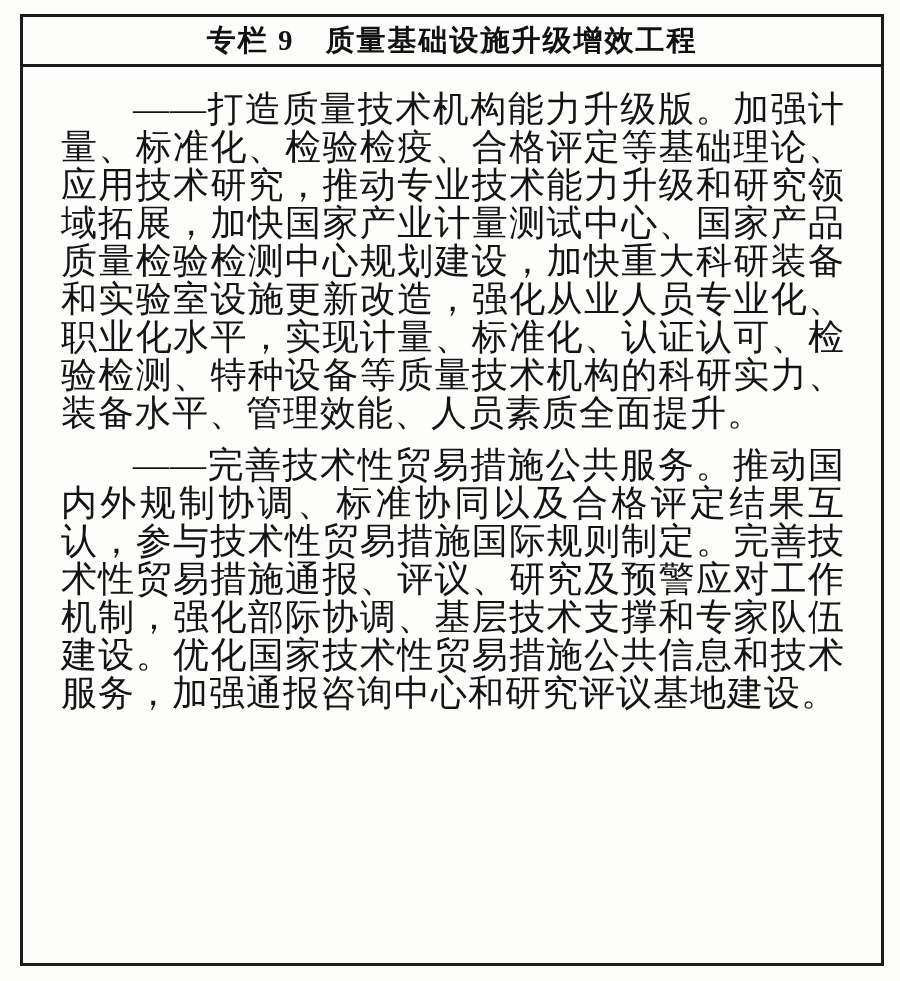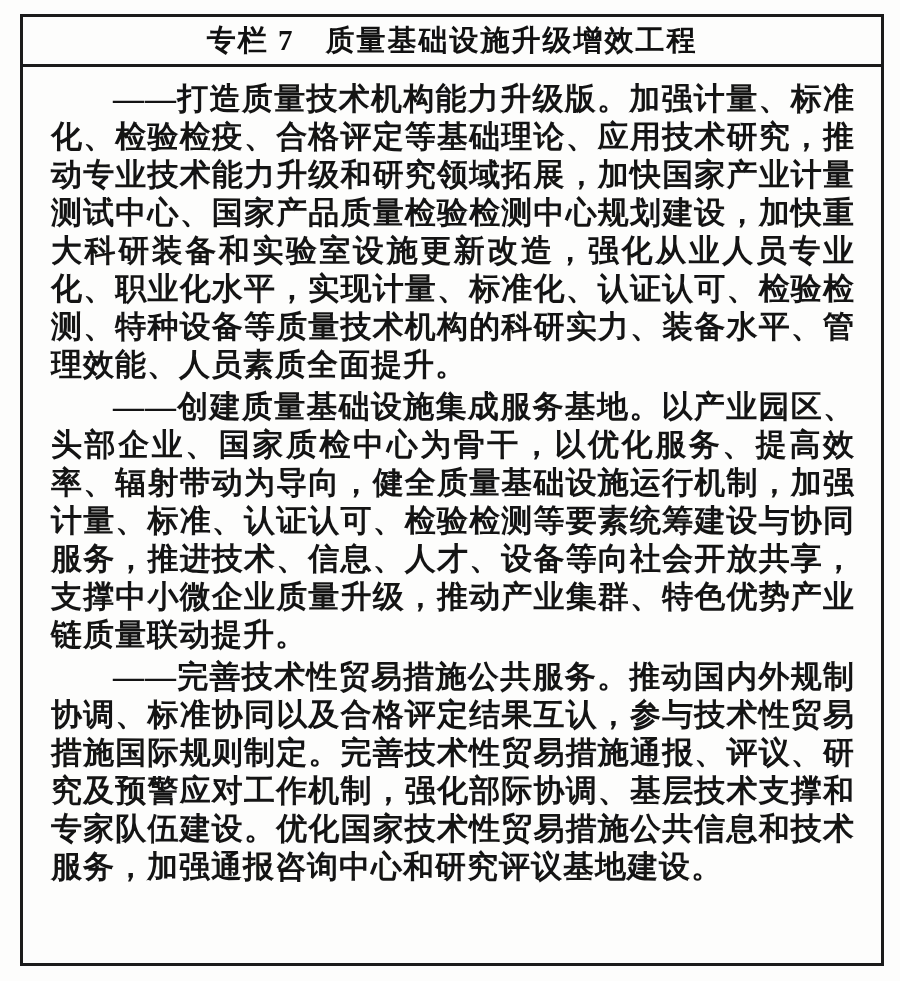--- a/index.html
+++ b/index.html
@@ -39,37 +39,35 @@
     color: #111;
     letter-spacing: 2px;
     white-space: nowrap;
   }
   .box-body {
     box-sizing: border-box;
     padding: 9px 22px 0 24px;
     color: #141414;
   }
   .box-body p {
-    margin: 4px;
-    font-size: 31px;
+    margin: 14px;
+    font-size: 36px;
     line-height: 38px;
     text-align: justify;
     text-justify: inter-character;
     text-indent: 2em;
     letter-spacing: 1px;
-    font-weight: bold;
   }
 </style>
 </head>
 <body>
 
 <div class="page">
   <div class="column-box">
     <div class="box-header">
-      <h1 class="box-title">专栏 7　质量基础设施升级增效工程</h1>
+      <h1 class="box-title">专栏 9　质量基础设施升级增效工程</h1>
     </div>
     <div class="box-body">
       <p>——打造质量技术机构能力升级版。加强计量、标准化、检验检疫、合格评定等基础理论、应用技术研究，推动专业技术能力升级和研究领域拓展，加快国家产业计量测试中心、国家产品质量检验检测中心规划建设，加快重大科研装备和实验室设施更新改造，强化从业人员专业化、职业化水平，实现计量、标准化、认证认可、检验检测、特种设备等质量技术机构的科研实力、装备水平、管理效能、人员素质全面提升。</p>
-      <p>——创建质量基础设施集成服务基地。以产业园区、头部企业、国家质检中心为骨干，以优化服务、提高效率、辐射带动为导向，健全质量基础设施运行机制，加强计量、标准、认证认可、检验检测等要素统筹建设与协同服务，推进技术、信息、人才、设备等向社会开放共享，支撑中小微企业质量升级，推动产业集群、特色优势产业链质量联动提升。</p>
       <p>——完善技术性贸易措施公共服务。推动国内外规制协调、标准协同以及合格评定结果互认，参与技术性贸易措施国际规则制定。完善技术性贸易措施通报、评议、研究及预警应对工作机制，强化部际协调、基层技术支撑和专家队伍建设。优化国家技术性贸易措施公共信息和技术服务，加强通报咨询中心和研究评议基地建设。</p>
     </div>
   </div>
 </div>
 
 </body></html>

